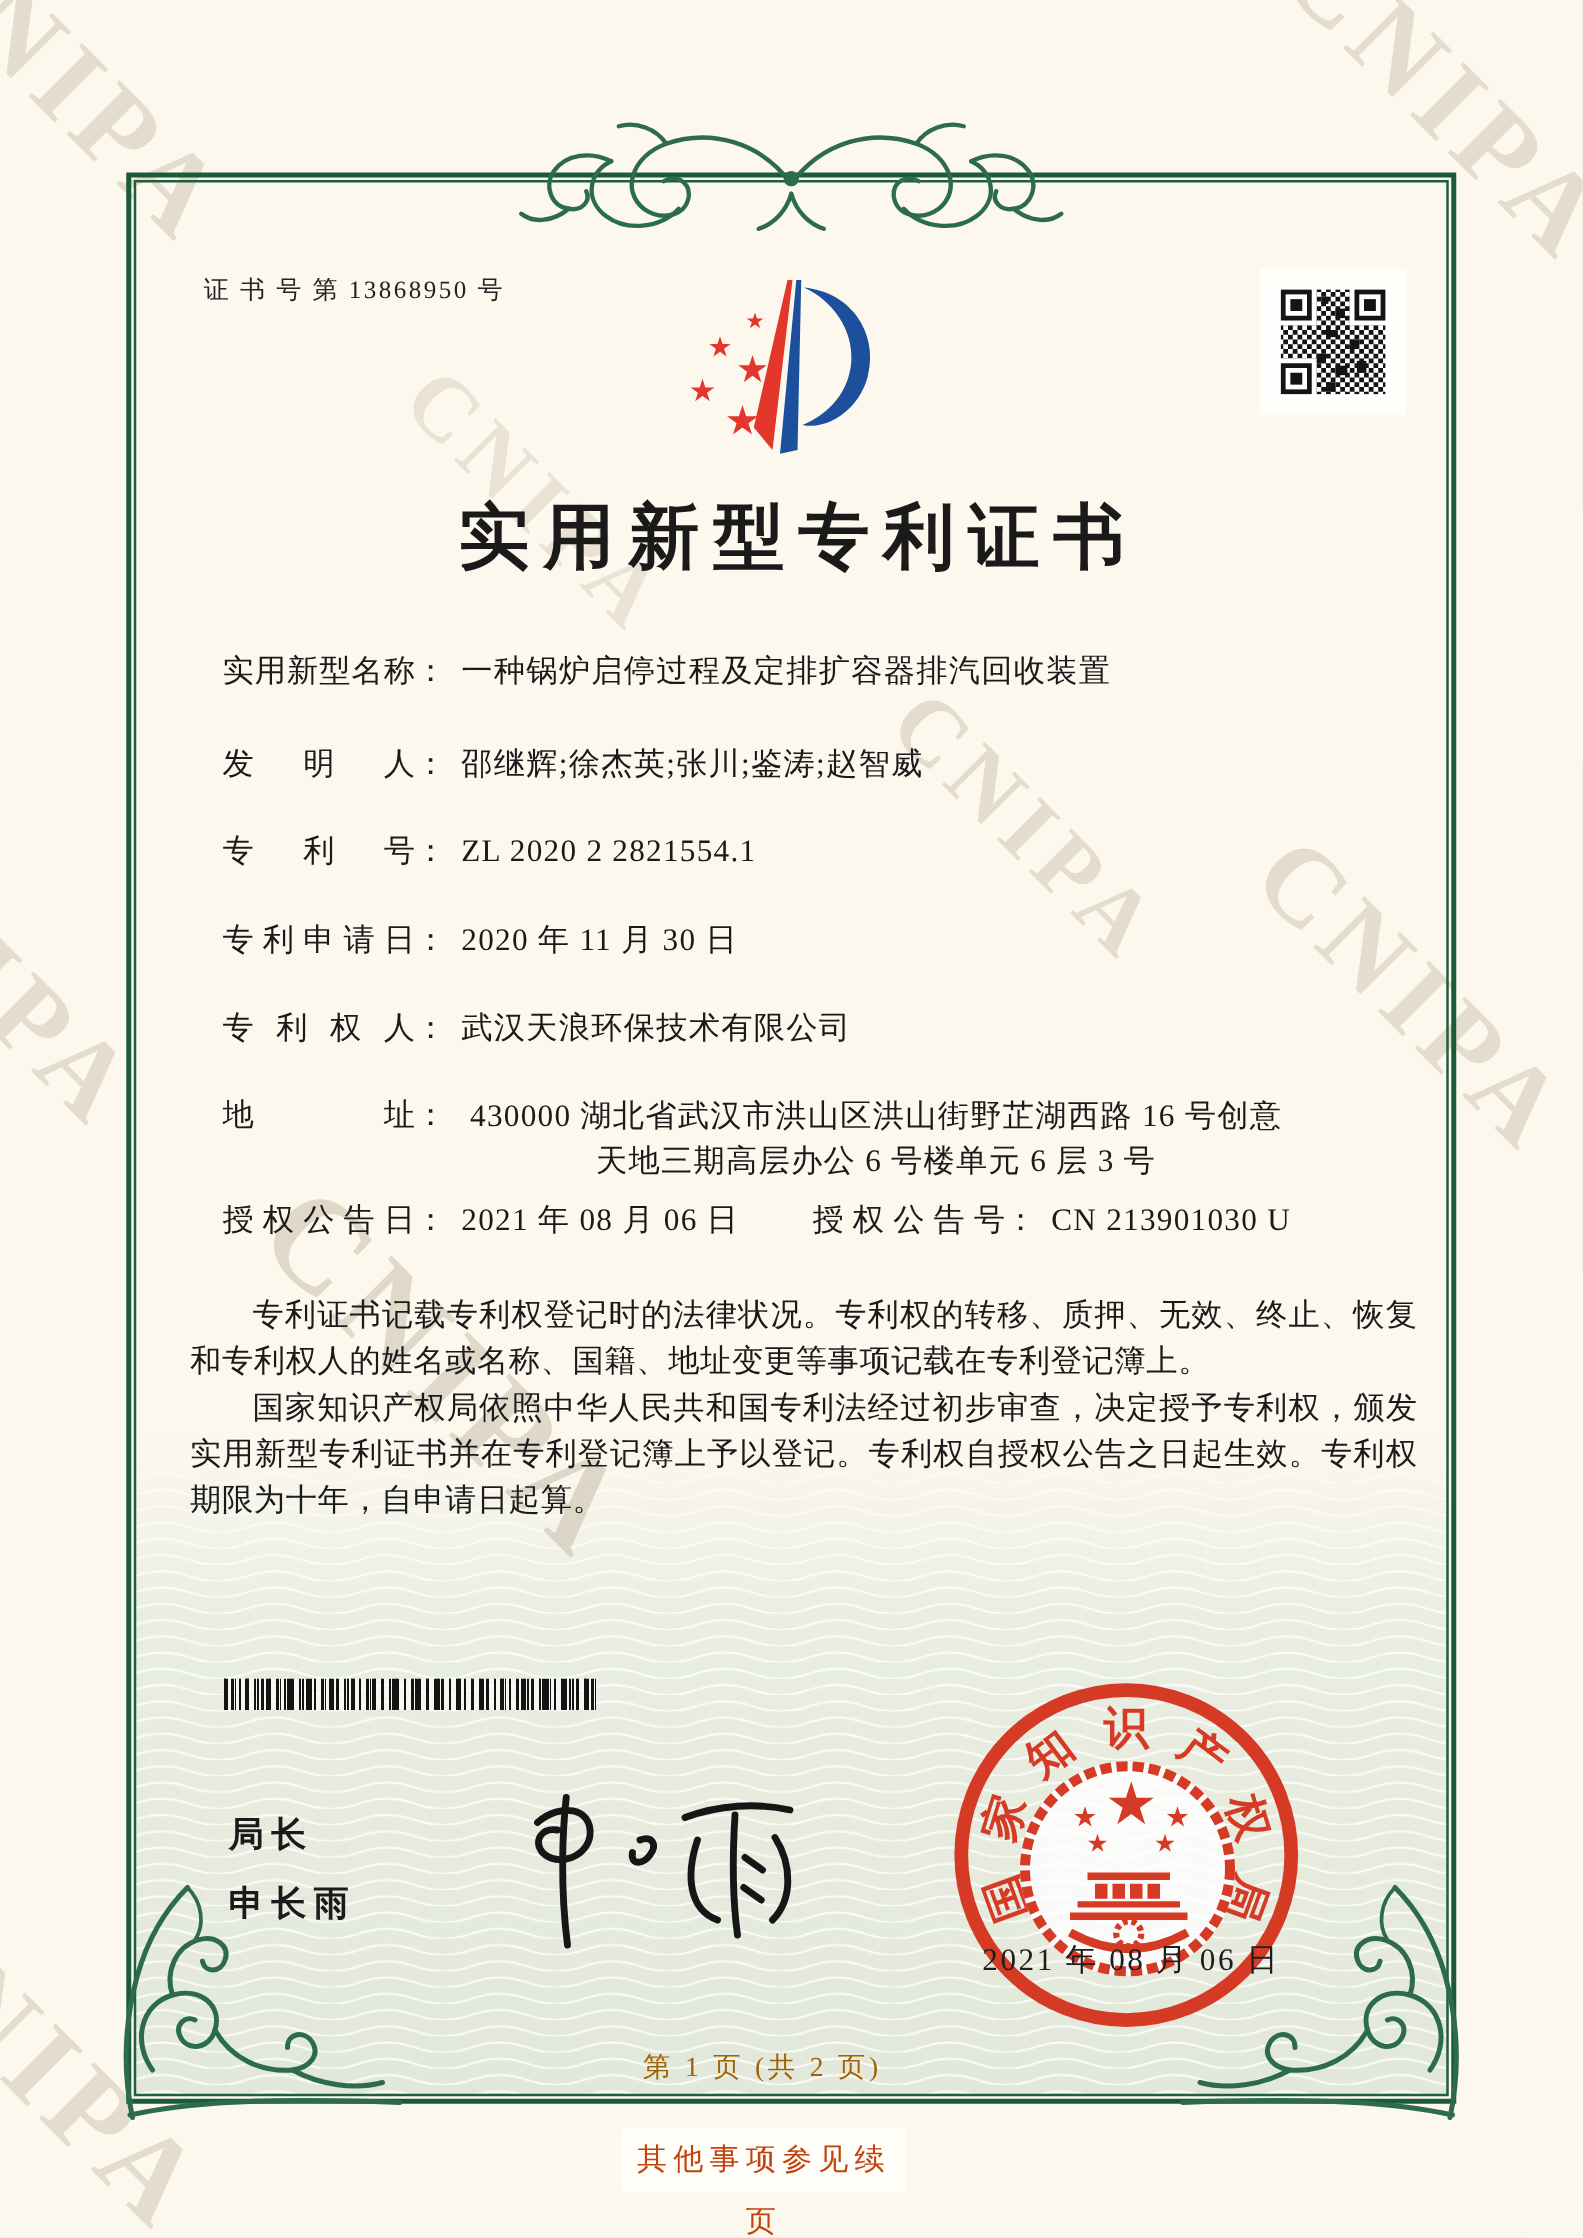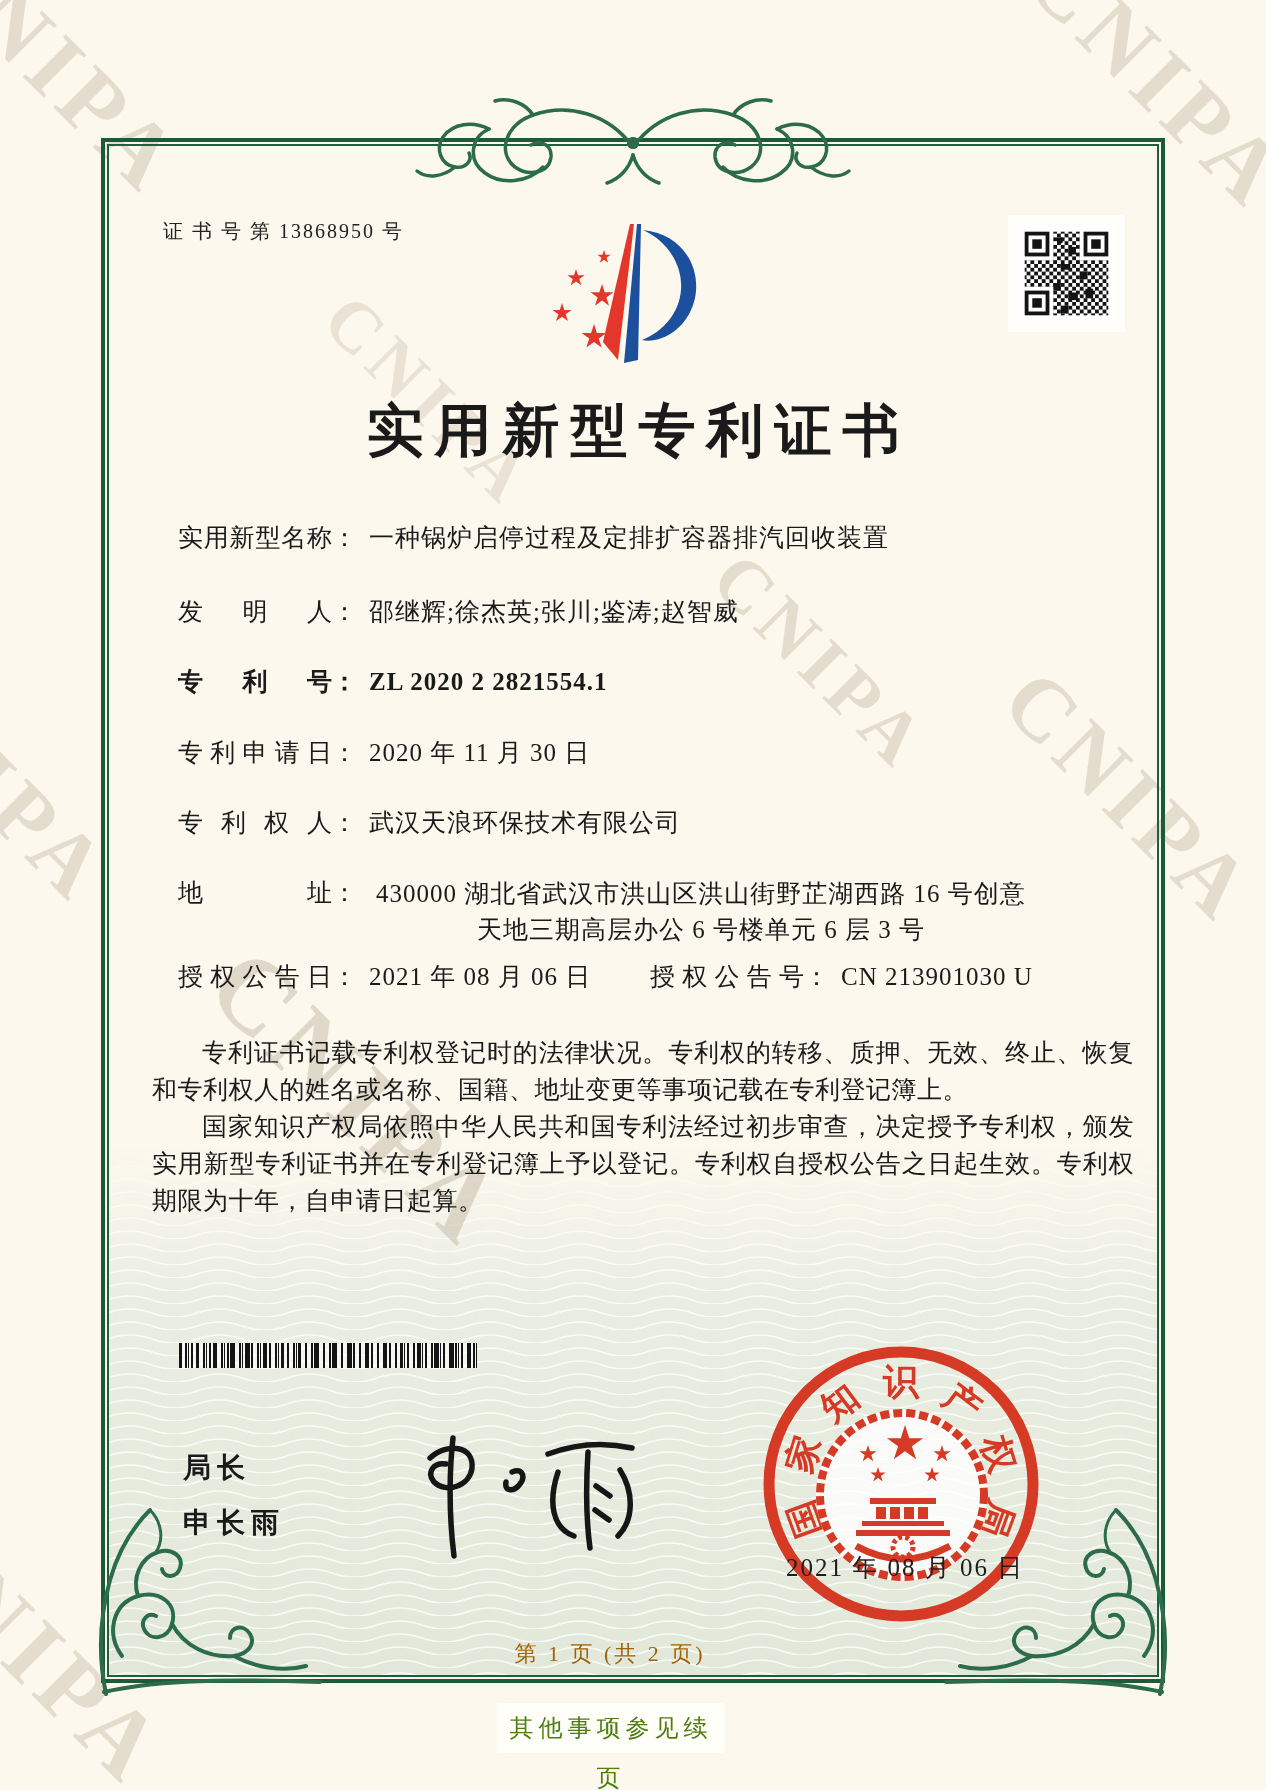--- a/index.html
+++ b/index.html
@@ -40,21 +40,21 @@
   .qr-box{position:absolute; left:1008px; top:215px; width:117px; height:117px; background:#fffefb; z-index:5;}
   .qr-box svg{position:absolute; left:11px; top:11px;}
   .doc-title{position:absolute; left:101px; top:398px; width:1064px; z-index:5;
     text-align:center; font-size:57px; font-weight:700; letter-spacing:11px; text-indent:11px; line-height:1.15;}
   
   .frow{position:absolute; left:178px; z-index:5; font-size:25px; line-height:34px; white-space:nowrap;}
   .flabel{display:inline-block; width:154px; text-align:justify; text-align-last:justify;
     text-justify:inter-character; vertical-align:top;}
   .fcolon{display:inline-block; vertical-align:top;}
   .fvalue{display:inline-block; margin-left:12px; vertical-align:top; letter-spacing:1px;}
-  .row1{top:521px;} .row2{top:595px;} .row3{top:665px;font-weight:bold;} .row4{top:736px;}
+  .row1{top:521px;} .row2{top:595px;} .row3{top:665px;} .row4{top:736px;}
   .row5{top:806px;} .row6{top:876px;} .row7{top:916px;margin-top:44px;}
   .addr-lines{display:inline-block; margin-left:19px; vertical-align:top; letter-spacing:1px;text-align:center;}
   .addr-lines div{line-height:36px;}
   .grant2{position:absolute; left:472px; top:0;}
   
   .body-text{position:absolute; left:152px; top:1034px; width:982px; z-index:5;
     font-size:25px; line-height:37px; letter-spacing:.5px; text-align:justify;}
   .body-text p{margin:0; text-indent:2em;}
   
   .barcode{position:absolute; left:179px; top:1343px; width:298px; height:25px; z-index:5;
@@ -71,21 +71,21 @@
   .sig-script{position:absolute; left:390px; top:1424px; width:260px; height:150px; z-index:5;}
   
   .seal{position:absolute; left:758px; top:1342px; width:286px; height:286px; z-index:5; opacity:.95;}
   .seal text{font-family:"Liberation Serif","DejaVu Serif",serif; font-weight:700;}
   .seal-date{position:absolute; left:770px; top:1551px; width:270px; z-index:6;
     text-align:center; font-size:25px; letter-spacing:2px; color:#1d1d1d;}
   
   .page-num{position:absolute; left:0; top:1639px; width:1220px; z-index:5;
     text-align:center; font-size:22px; letter-spacing:3px; color:#a16207;}
   .cont-note{position:absolute; left:497px; top:1703px; width:228px; height:50px; z-index:6;
-    background:#fffef8; text-align:center; line-height:50px; font-size:24px; letter-spacing:5px; color:#4d7c0f;}
+    background:#fffef8; text-align:center; line-height:50px; font-size:24px; letter-spacing:5px; color:#c2410c;}
 </style>
 </head>
 <body>
 
 <div class="page">
 
   <div class="guilloche">
     <svg width="1052" height="555">
       <defs>
         <linearGradient id="ggrad" x1="0" y1="0" x2="0" y2="1">

